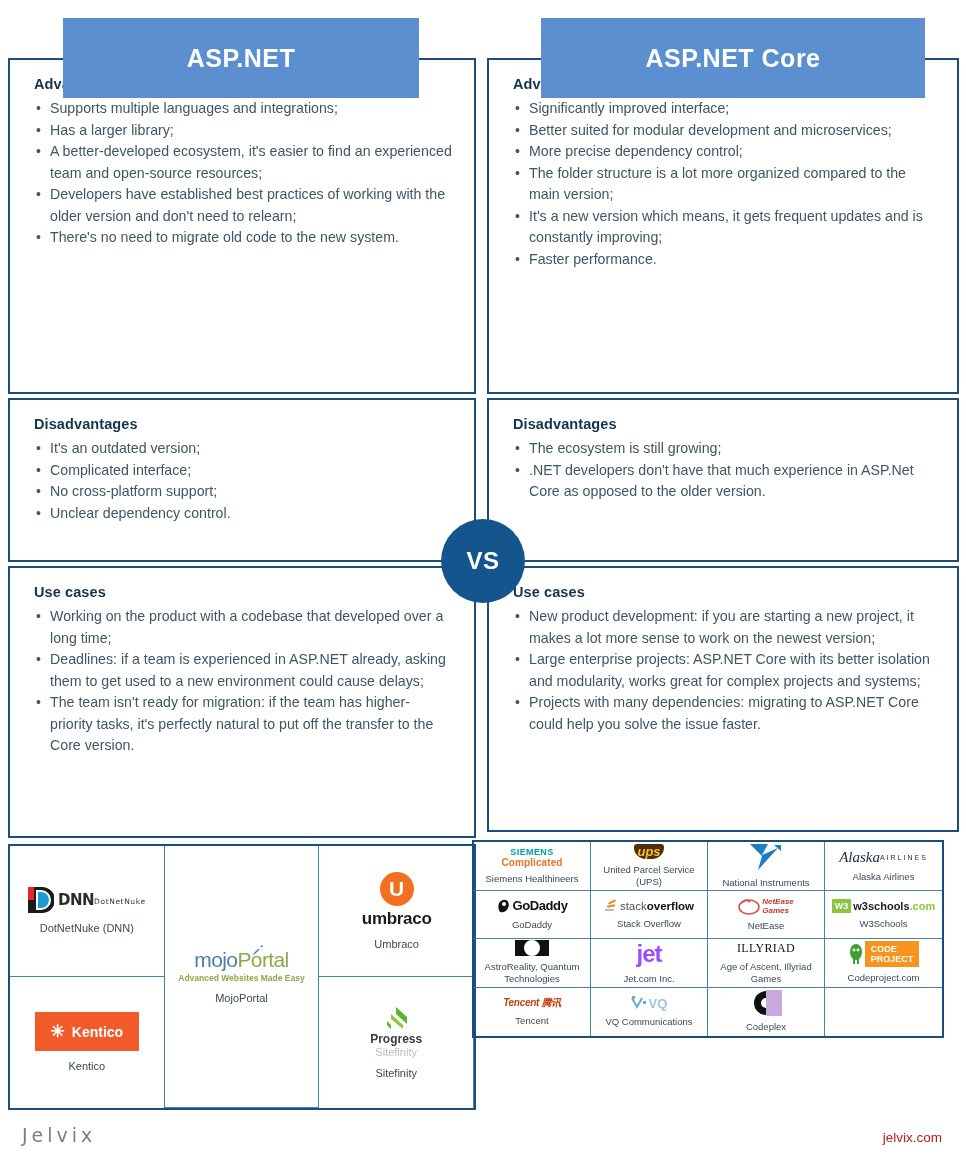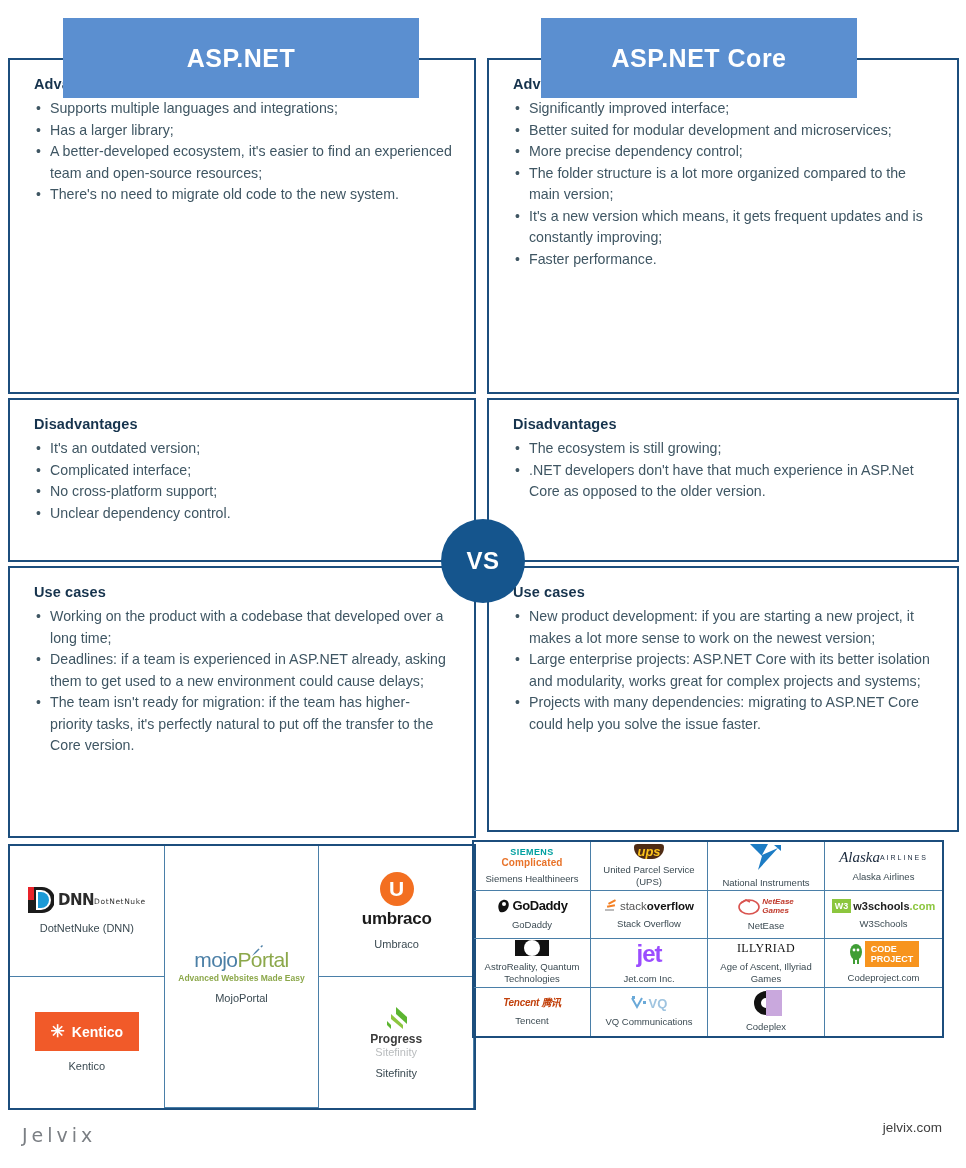--- a/index.html
+++ b/index.html
@@ -13,21 +13,21 @@
 
   .banner {
     position: absolute; top: 18px; height: 80px;
     background: #5b8fd0;
     display: flex; align-items: center; justify-content: center;
     color: #ffffff; font-size: 25px; font-weight: bold;
     letter-spacing: .5px;
     z-index: 5;
   }
   .banner-left  { left: 63px;  width: 356px; }
-  .banner-right { left: 541px; width: 316px; }
+  .banner-right { left: 541px; width: 384px; }
 
   .box {
     position: absolute;
     border: 2.5px solid #1c4e7d;
     background: #ffffff;
   }
 
   .sec { padding: 16px 22px 10px 24px; }
   .sec h3 {
     font-size: 14.5px; font-weight: bold; color: #16334d;
@@ -99,22 +99,22 @@
   .mark { display:flex; align-items:center; justify-content:center; }
 
   
   .footer { position: absolute; left:0; top: 1118px; width: 966px; height: 50px; }
   .brand {
     position:absolute; left: 22px; top: 6px;
     font-size: 19px; color: #7b7f84; letter-spacing: 4px;
     font-family: "DejaVu Sans", sans-serif;
   }
   .site {
-    position:absolute; right: 24px; top: 2px;
-    font-size: 13.5px; color: #404040;
+    position:absolute; right: 24px; top: 12px;
+    font-size: 13.5px; color: #b91c1c;
   }
 
   
   .dnn-wrap { text-align:center; }
   .dnn-row { display:flex; align-items:center; justify-content:center; gap:4px; }
   .dnn-txt { font-size:15px; font-weight:bold; color:#2b2b2b; letter-spacing:-.5px; font-family:"DejaVu Sans", sans-serif;}
   .dnn-sub { font-size:7.5px; font-weight:normal; color:#333; letter-spacing:.6px; margin-top:2px; font-family:"DejaVu Sans", sans-serif;}
 
   .mojo-1 { font-size:21px; color:#4b7fa6; letter-spacing:-.6px; }
   .mojo-2 { font-size:21px; color:#8ca84b; letter-spacing:-.6px; }
@@ -176,20 +176,21 @@
     <span>ASP.NET Core</span>
   </div>
 
   <div class="box" style="left:8px; top:58px; width:468px; height:336px;">
     <div class="sec">
       <h3>Advantages</h3>
       <ul class="bul">
         <li>Supports multiple languages and integrations;</li>
         <li>Has a larger library;</li>
         <li>A better-developed ecosystem, it's easier to find an experienced team and open-source resources;</li>
+        <li>Developers have established best practices of working with the older version and don't need to relearn;</li>
         <li>There's no need to migrate old code to the new system.</li>
       </ul>
     </div>
   </div>
 
   <div class="box" style="left:8px; top:398px; width:468px; height:164px;">
     <div class="sec">
       <h3>Disadvantages</h3>
       <ul class="bul">
         <li>It's an outdated version;</li>

